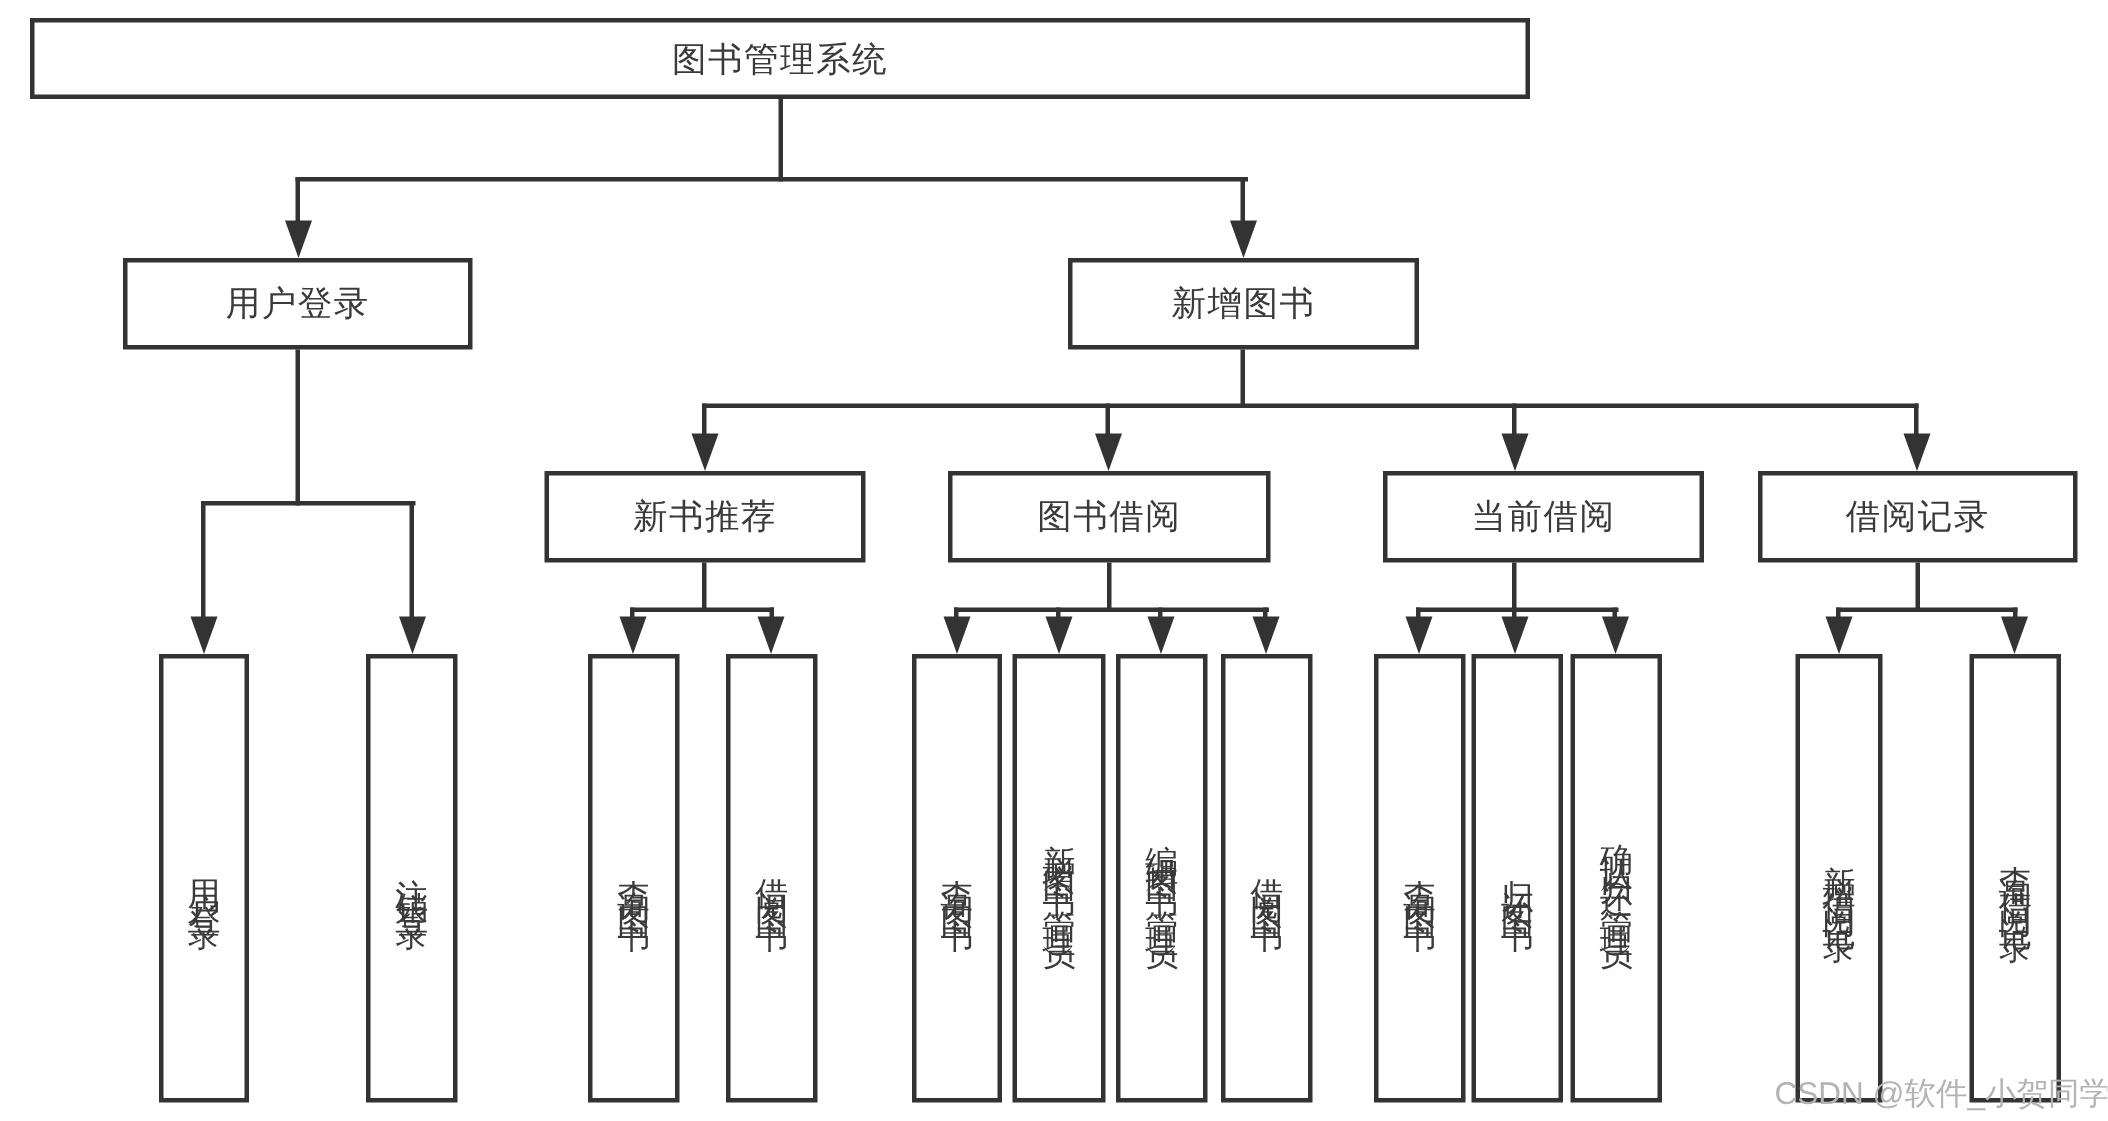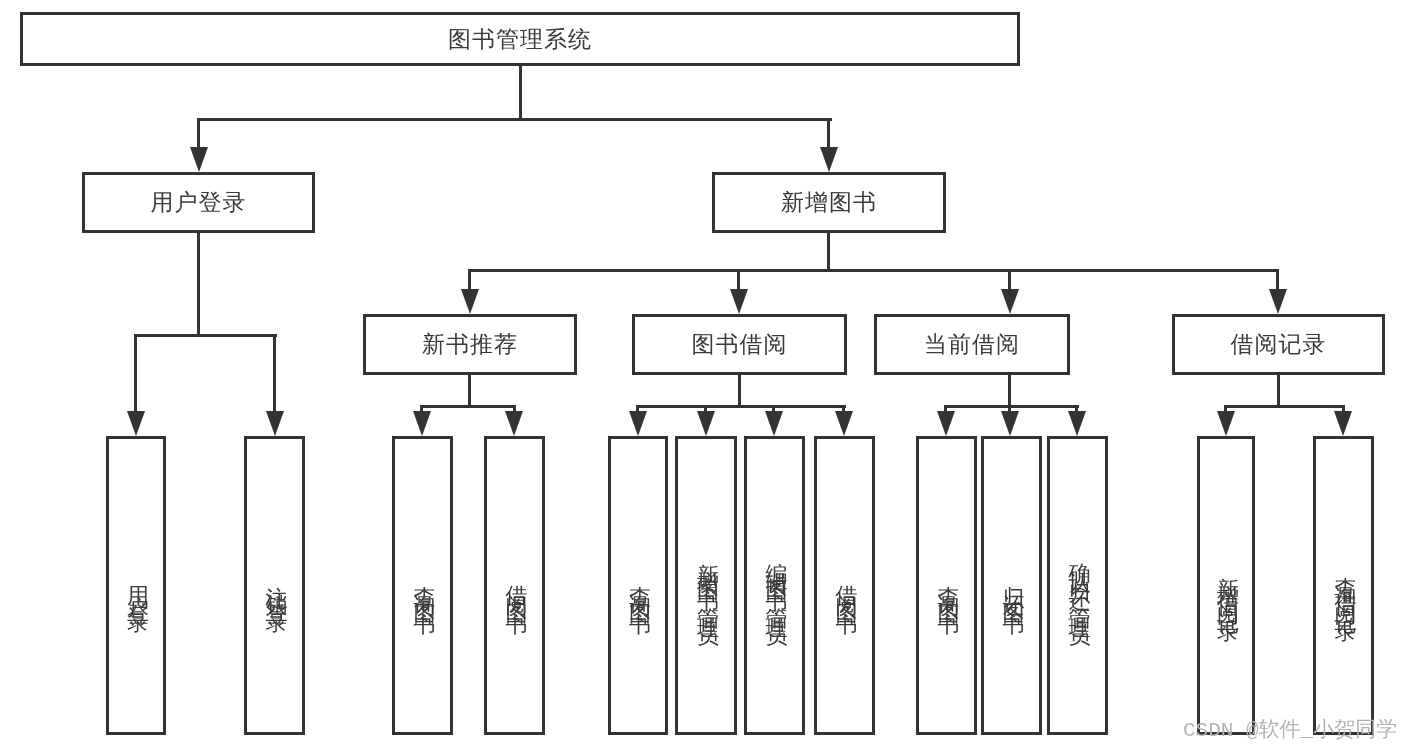--- a/index.html
+++ b/index.html
@@ -7,21 +7,21 @@
     --text:#3a3a3a;
     --wm:#b3b3b3;
     --bg:#ffffff;
   }
   html,body{margin:0;padding:0;background:#fff;}
   #canvas{
     position:relative;
     width:1405px;height:747px;
     background:var(--bg);
     overflow:hidden;
-    font-family:Liberation Mono, monospace;
+    font-family:Liberation Sans, sans-serif;
     color:var(--text);
   }
   .node{
     position:absolute;
     box-sizing:border-box;
     border:3px solid var(--line);
     background:#fff;
     display:flex;
     align-items:center;
     justify-content:center;
@@ -93,21 +93,21 @@
   <div class="arrow" style="left:1001px;top:289px;"></div>
   <div class="vline" style="left:1276px;top:269px;height:24px;"></div>
   <div class="arrow" style="left:1269px;top:289px;"></div>
 
   <div class="node hnode" style="left:632px;top:314px;width:215px;height:61px;">
     <span>图书借阅</span>
   </div>
   <div class="node hnode" style="left:363px;top:314px;width:214px;height:61px;">
     <span>新书推荐</span>
   </div>
-  <div class="node hnode" style="left:874px;top:314px;width:196px;height:61px;">
+  <div class="node hnode" style="left:922px;top:314px;width:214px;height:61px;">
     <span>当前借阅</span>
   </div>
   <div class="node hnode" style="left:1172px;top:314px;width:213px;height:61px;">
     <span>借阅记录</span>
   </div>
 
   <div class="vline" style="left:468px;top:375px;height:33px;"></div>
   <div class="hline" style="left:420px;top:405px;width:96px;"></div>
   <div class="vline" style="left:420px;top:405px;height:10px;"></div>
   <div class="arrow" style="left:413px;top:411px;"></div>

